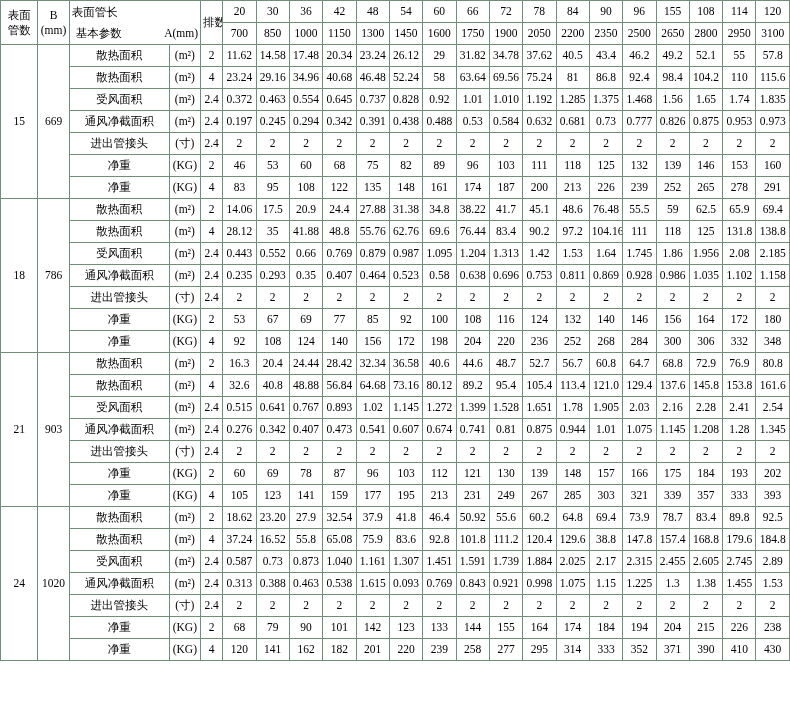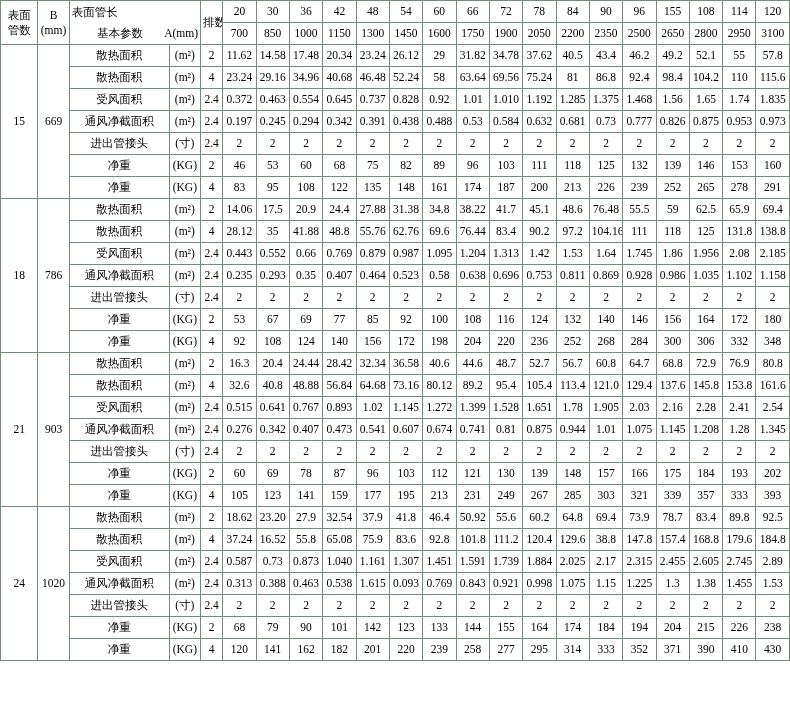--- a/index.html
+++ b/index.html
@@ -63,21 +63,21 @@
           <td class="hdr corner" rowspan="2">
             <span class="l1">表面</span>
             <span class="l2">管数</span>
           </td>
           <td class="hdr corner" rowspan="2">
             <span class="l1">B</span>
             <span class="l2">(mm)</span>
           </td>
           <td class="hdr" rowspan="2" colspan="2">
             <span class="l1" style="text-align:left;display:block;padding-right:4px;">表面管长</span>
-            <span class="l2" style="display:block;text-align:center;padding-left:4px;">基本参数<span style="float:right;">A(mm)</span></span>
+            <span class="l2" style="display:block;text-align:left;padding-left:4px;">基本参数<span style="float:right;">A(mm)</span></span>
           </td>
           <td class="hdr" rowspan="2"><span class="l2">排数</span></td>
           <td class="hdr">20</td>
           <td class="hdr">30</td>
           <td class="hdr">36</td>
           <td class="hdr">42</td>
           <td class="hdr">48</td>
           <td class="hdr">54</td>
           <td class="hdr">60</td>
           <td class="hdr">66</td>

